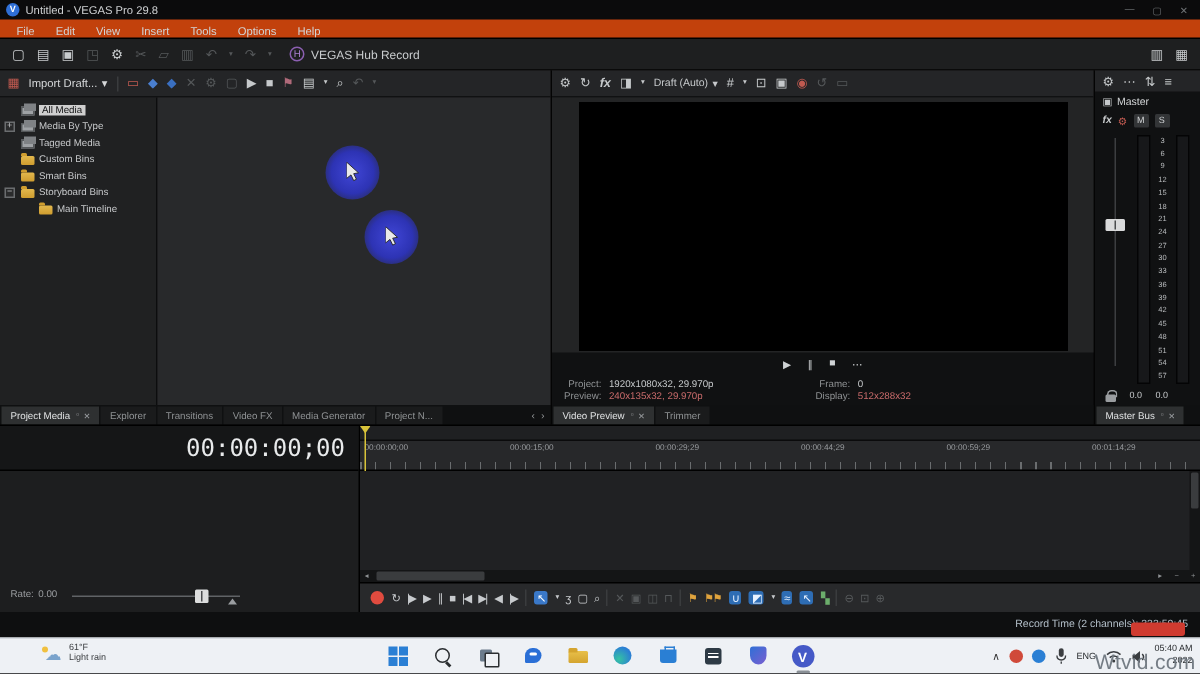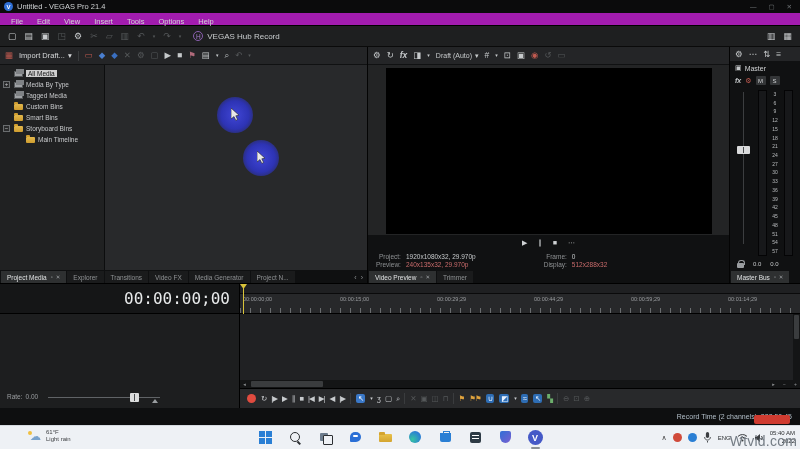--- a/index.html
+++ b/index.html
@@ -12,21 +12,21 @@
 .c-flag{color:#b06a7a!important}
 .c-orange{color:#e0a33d!important}
 .c-green{color:#6cae6c!important}
 .txt{font-style:italic;font-weight:bold}
 
 #titlebar{height:13px;background:#0b0b0c;display:flex;align-items:center;padding:0 4px;gap:4px}
 .win-logo{width:9px;height:9px;border-radius:50%;background:#2f6fd6;color:#fff;font-size:6px;font-weight:bold;display:flex;align-items:center;justify-content:center;flex:none}
 .win-title{font-size:7.5px;color:#cfd1d3}
 .win-ctrls{margin-left:auto;display:flex;gap:12px;color:#6f7376;font-size:6.5px;padding-right:4px}
 
-#menubar{height:13px;background:#a21caf;border-bottom:1px solid #000;display:flex;align-items:center;padding-left:4px}
+#menubar{height:13px;background:#c2410c;border-bottom:1px solid #000;display:flex;align-items:center;padding-left:4px}
 .menu-item{font-size:7.5px;color:#d2d4d6;padding:0 7px;cursor:default}
 
 #toolbar{height:21px;background:#1e1f20;border-bottom:1px solid #0a0a0a;display:flex;align-items:center;gap:8px;padding:0 8px}
 .tool-icon{font-size:9px;color:#c9ccce;line-height:1}
 .hub{display:flex;align-items:center;gap:4px;margin-left:4px}
 .hub-badge{width:10px;height:10px;border:1px solid #8b5fb0;border-radius:50%;color:#a97fd0;font-size:6.5px;text-align:center;line-height:9px}
 .hub-label{font-size:8px;color:#c9ccce}
 .toolbar-right{margin-left:auto;display:flex;gap:8px}
 
 #workspace{position:absolute;top:47px;left:0;width:800px;height:236px;display:flex}
@@ -158,21 +158,21 @@
 .badge.blue{background:#2a7fd4}
 .tray-lang{font-size:6px;color:#2b2e31}
 .tray-clock{display:flex;flex-direction:column;align-items:flex-end;font-size:6px;color:#2b2e31;line-height:1.25}
 #watermark{position:absolute;right:3px;top:433px;font-size:14px;font-weight:normal;color:rgba(110,118,126,.95);z-index:9;letter-spacing:.2px}
 </style>
 </head>
 <body>
 
 <div id="titlebar">
   <span class="win-logo">V</span>
-  <span class="win-title">Untitled - VEGAS Pro 21.4</span>
+  <span class="win-title">Untitled - VEGAS Pro 29.8</span>
   <span class="win-ctrls">
       <span>—</span>
       <span>▢</span>
       <span>✕</span>
     </span>
 </div>
 
 <div id="menubar">
   <span><span class="menu-item">File</span><span class="menu-item">Edit</span><span class="menu-item">View</span><span class="menu-item">Insert</span><span class="menu-item">Tools</span><span class="menu-item">Options</span><span class="menu-item">Help</span></span>
 </div>

